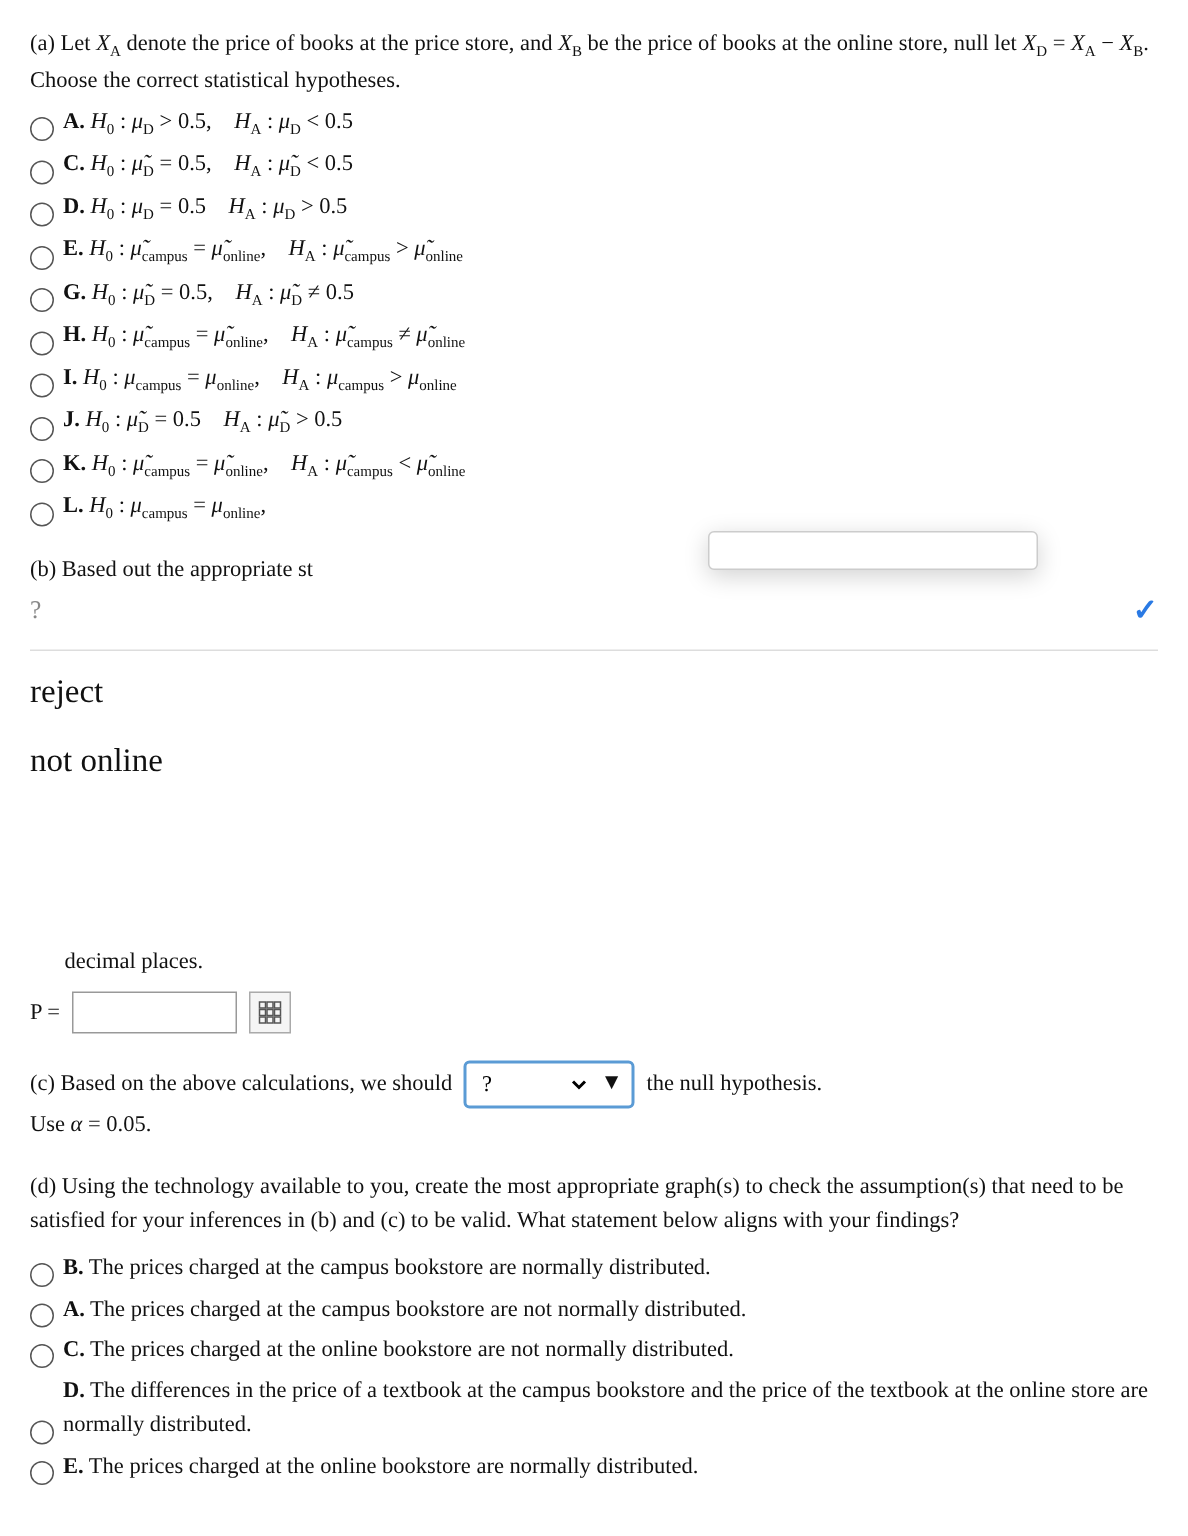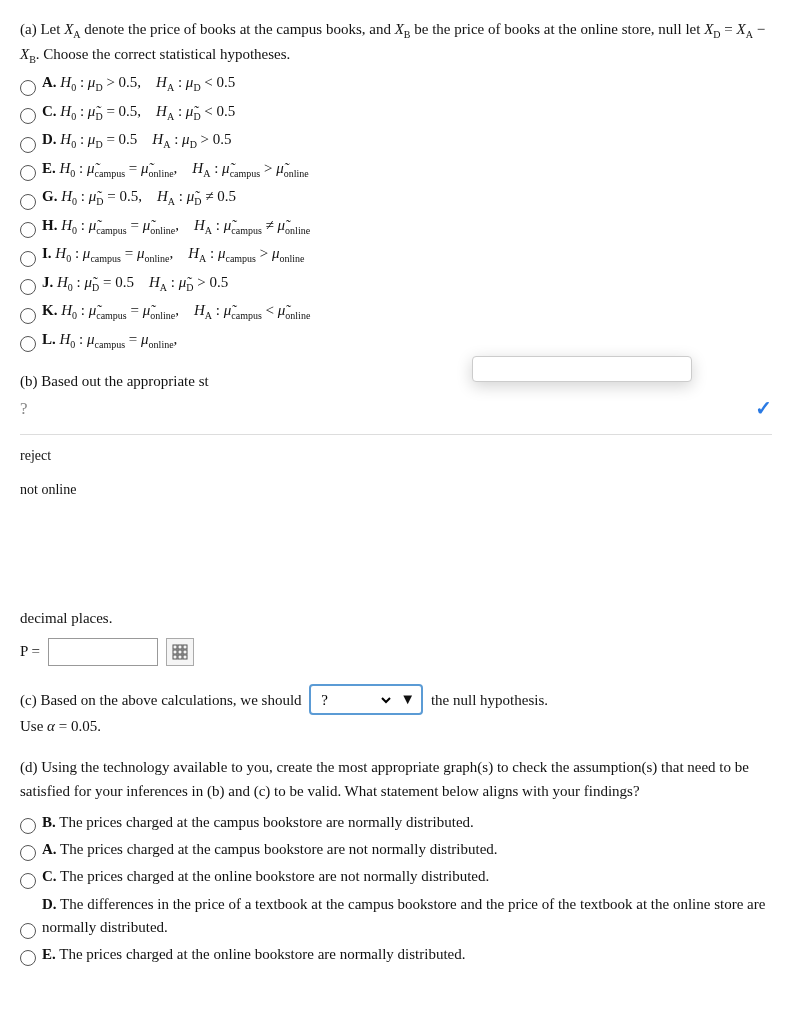--- a/index.html
+++ b/index.html
@@ -52,21 +52,21 @@
       font-size: 17px;
       color: #888;
     }
     .checkmark {
       color: #2a7ae4;
       font-size: 20px;
       font-weight: bold;
     }
     .dropdown-item {
       padding: 6px 0;
-      font-size: 14px;
+      font-size: 22px;
       cursor: pointer;
       color: #111;
     }
     .dropdown-divider { border: none; border-top: 1px solid #ddd; margin: 4px 0; }
 
     
     .inline-select {
       display: inline-flex;
       align-items: center;
       border: 2px solid #5b9bd5;
@@ -112,21 +112,21 @@
 
     .part-b-block {
       position: relative;
     }
   </style>
 </head>
 <body>
 
 <div class="section">
   <p>
-    <span>(a) Let </span><span><i>X</i><sub>A</sub></span><span> denote the price of books at the campus books, and </span><span><i>X</i><sub>B</sub></span><span> be the price of books at the online store, null let </span><span><i>X</i><sub>D</sub> = <i>X</i><sub>A</sub> − <i>X</i><sub>B</sub></span><span>. Choose the correct statistical hypotheses.</span>
+    <span>(a) Let </span><span><i>X</i><sub>A</sub></span><span> denote the price of books at the price store, and </span><span><i>X</i><sub>B</sub></span><span> be the price of books at the online store, null let </span><span><i>X</i><sub>D</sub> = <i>X</i><sub>A</sub> − <i>X</i><sub>B</sub></span><span>. Choose the correct statistical hypotheses.</span>
   </p>
 
   <div class="radio-group">
     <span class="radio-circle"></span>
     <span class="option-text">
       <span class="option-label">A.</span>
       <i>H</i><sub>0</sub> : <i>μ</i><sub>D</sub> &gt; 0.5, &nbsp;&nbsp;
       <i>H</i><sub>A</sub> : <i>μ</i><sub>D</sub> &lt; 0.5
     </span>
   </div>
@@ -212,21 +212,21 @@
         </span></span></p>
     <div class="dropdown-popup-header">
           <span>?</span>
           <span class="checkmark">✓</span>
         </div>
         <hr class="dropdown-divider">
         <div class="dropdown-item">reject</div>
         <div class="dropdown-item">not online</div>
 
   <p></p>
-  <p style="margin-top:100px;">
+  <p style="margin-top:100px;margin-left:23px;">
     <span>decimal places.</span>
   </p>
   <div class="p-row">
     <span>P =</span>
     <span class="p-input"></span>
     <span class="grid-icon">
       <svg width="16" height="16" viewBox="0 0 16 16">
         <rect x="1" y="1" width="4" height="4" fill="none" stroke="#555" stroke-width="1"></rect>
         <rect x="6" y="1" width="4" height="4" fill="none" stroke="#555" stroke-width="1"></rect>
         <rect x="11" y="1" width="4" height="4" fill="none" stroke="#555" stroke-width="1"></rect>

